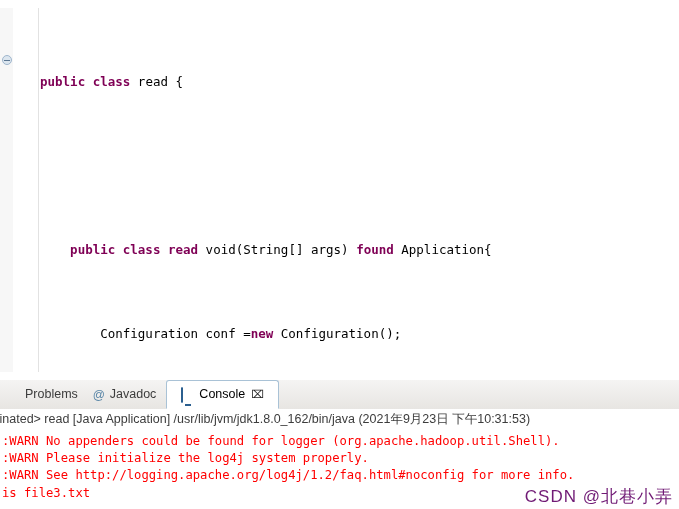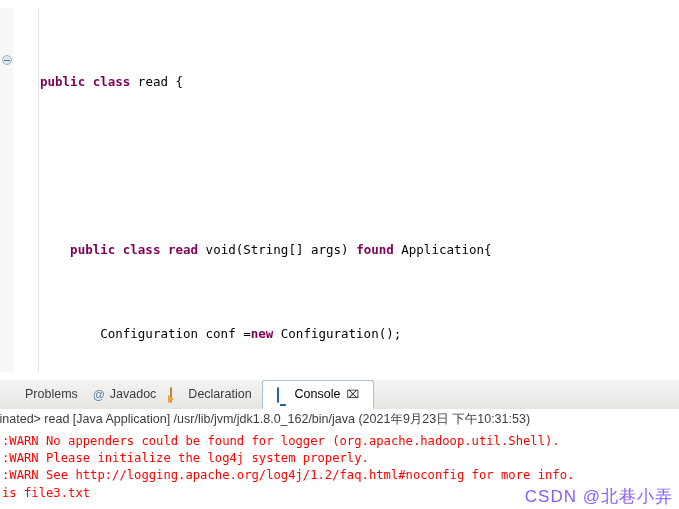--- a/index.html
+++ b/index.html
@@ -49,21 +49,21 @@
   .cons-icon{width:13px;height:12px;border:1.5px solid #2b5f8f;background:#cfe2f3;border-radius:2px;position:relative;}
   .cons-icon:after{content:"";position:absolute;left:2.5px;bottom:-4px;width:6px;height:2px;background:#2b5f8f;}
   .close-x{font-size:11px;color:#222;line-height:1;margin-left:2px;}
 
   .console{position:absolute;left:0;top:29px;width:679px;height:100px;background:#ffffff;overflow:hidden;
            font-family:"DejaVu Sans Mono","Liberation Mono",monospace;font-size:12.2px;line-height:17.5px;white-space:pre;}
   .c-head{position:absolute;left:-22px;top:2px;color:#3c3c3c;font-family:"Liberation Sans",sans-serif;font-size:12.5px;}
   .c-line{position:absolute;left:-20px;color:#ff0000;}
   .c1{top:24px;} .c2{top:41px;} .c3{top:58px;} .c4{top:76px;}
 
-  .watermark{position:absolute;right:6px;bottom:4px;color:#8b5cf6;font-size:17px;
+  .watermark{position:absolute;right:6px;bottom:4px;color:#701a75;font-size:17px;
              font-family:"Liberation Sans",sans-serif;letter-spacing:1px;pointer-events:none;}
 </style>
 </head>
 <body>
 
 <div class="app">
 
   <div class="editor">
     <div class="gutter-fold">
       <div class="fold-icon"></div>
@@ -118,24 +118,20 @@
         <div class="tab">
           <span class="tab-icon"></span>
           <span class="lbl">Problems</span>
         </div>
 
         <div class="tab">
           <span class="tab-icon at-icon">@</span>
           <span class="lbl">Javadoc</span>
         </div>
 
-        <div class="tab">
-          <span class="tab-icon"><span class="decl-icon"></span></span>
-          <span class="lbl">Declaration</span>
-        </div>
 
         <div class="tab active">
           <span class="tab-icon"><span class="cons-icon"></span></span>
           <span class="lbl">Console</span>
           <span class="close-x">⌧</span>
         </div>
 
       </div>
     </div>
 

